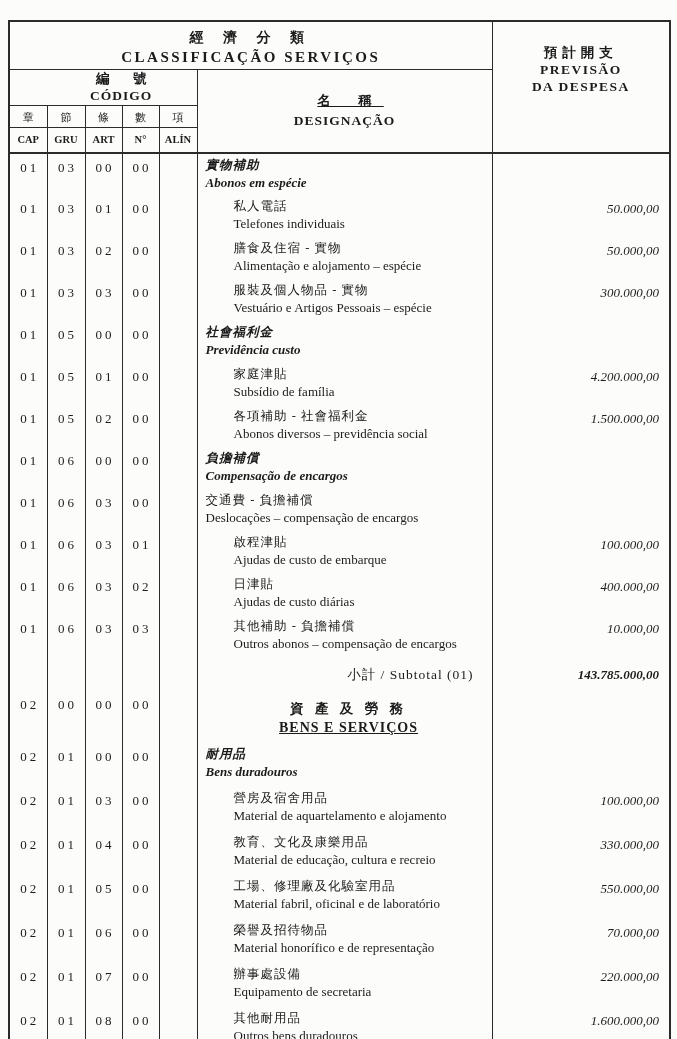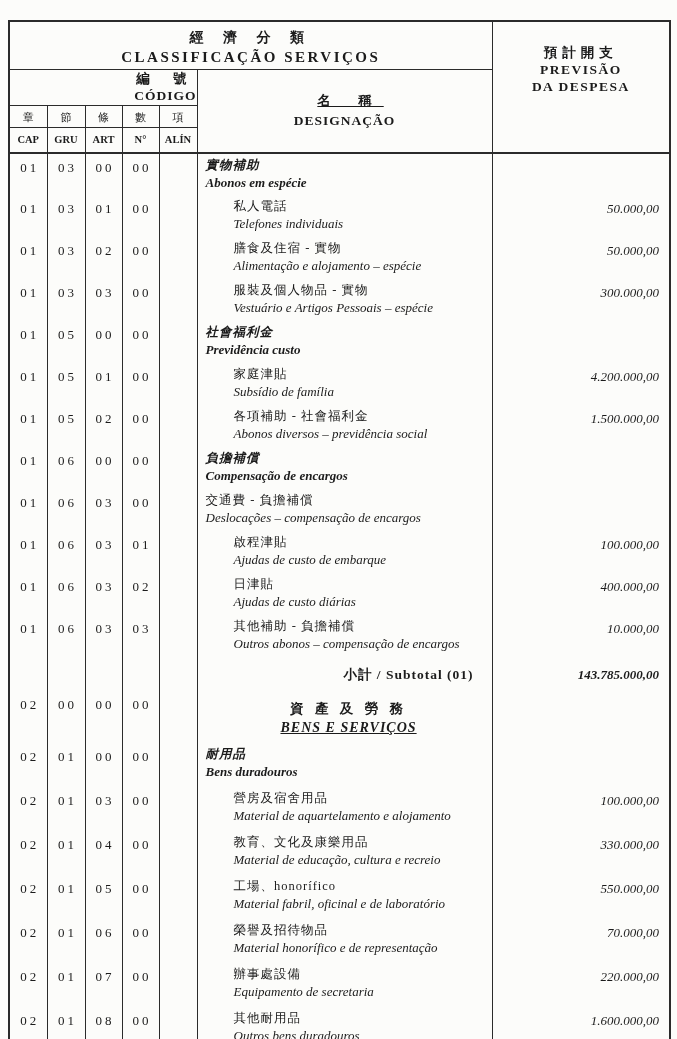--- a/index.html
+++ b/index.html
@@ -42,21 +42,21 @@
   .amount-head{
     border-left:1px solid var(--border);
     border-bottom:2px solid var(--border);
     text-align:center; vertical-align:top;
     padding-top:22px;
   }
   .ah-zh{ font-size:13.5px; font-weight:bold; letter-spacing:5px; }
   .ah-pt{ font-size:13.5px; font-weight:bold; letter-spacing:1.5px; line-height:1.25; }
 
   .code-head{
-    height:36px; text-align:right;
+    height:36px; text-align:center;
     border-bottom:1px solid var(--border);
     padding-left:36px;
   }
   .ch-zh{ font-size:13.5px; font-weight:bold; letter-spacing:10px; text-indent:10px; }
   .ch-pt{ font-size:13.5px; font-weight:bold; letter-spacing:1px; }
 
   .desig-head{
     border-left:1px solid var(--border);
     border-bottom:2px solid var(--border);
     text-align:center;
@@ -86,33 +86,33 @@
   tbody td:first-child{ border-left:none; }
 
   .code-cell{
     font-size:13px; text-align:center; letter-spacing:3px; text-indent:3px;
     padding-top:6px;
   }
   .desig-cell{ padding-left:8px; padding-right:4px; }
   .amount-cell{ text-align:right; padding-right:10px; font-size:13px; padding-top:6px;font-style:italic; }
 
   .zh{ font-size:12.5px; line-height:17px; letter-spacing:1px; }
-  .pt{ font-size:13px;   line-height:17px;font-style:italic; }
+  .pt{ font-size:13px;   line-height:17px; }
 
   tr.row-item,  tr.row-group{ height:42px; }
   tr.tall{ height:44px; }
   tr.indent .desig-cell{ padding-left:36px;margin-left:20px; }
 
   tr.row-group .zh, tr.row-group .pt{ font-weight:bold; font-style:italic; }
 
   tr.row-subtotal{ height:34px; }
   tr.row-subtotal .desig-cell{
     text-align:right; padding-right:18px; padding-top:9px;
   }
-  .subtotal-label{ font-size:13.5px; font-weight:bold; letter-spacing:1px; }
+  .subtotal-label{ font-size:13.5px; font-weight:normal; letter-spacing:1px; }
   tr.row-subtotal .amount-cell{ font-weight:bold; padding-top:10px;padding-left:43px; }
 
   tr.row-section{ height:52px; }
   tr.row-section .desig-cell{ text-align:center; padding-left:12px; padding-top:8px; }
   tr.row-section .zh{
     font-size:13.5px; font-weight:bold; letter-spacing:4px; line-height:19px;
   }
   tr.row-section .pt{
     font-size:14px; font-weight:bold; letter-spacing:1px;
     text-decoration:underline; line-height:19px;
@@ -381,21 +381,21 @@
           </td>
           <td class="amount-cell">330.000,00</td>
         </tr>
         <tr class="row-item indent tall">
           <td class="code-cell">02</td>
           <td class="code-cell">01</td>
           <td class="code-cell">05</td>
           <td class="code-cell">00</td>
           <td class="code-cell"></td>
           <td class="desig-cell">
-            <div class="zh">工場、honorífico</div>
+            <div class="zh">工場、修理廠及化驗室用品</div>
             <div class="pt">Material fabril, oficinal e de laboratório</div>
           </td>
           <td class="amount-cell">550.000,00</td>
         </tr>
         <tr class="row-item indent tall">
           <td class="code-cell">02</td>
           <td class="code-cell">01</td>
           <td class="code-cell">06</td>
           <td class="code-cell">00</td>
           <td class="code-cell"></td>

